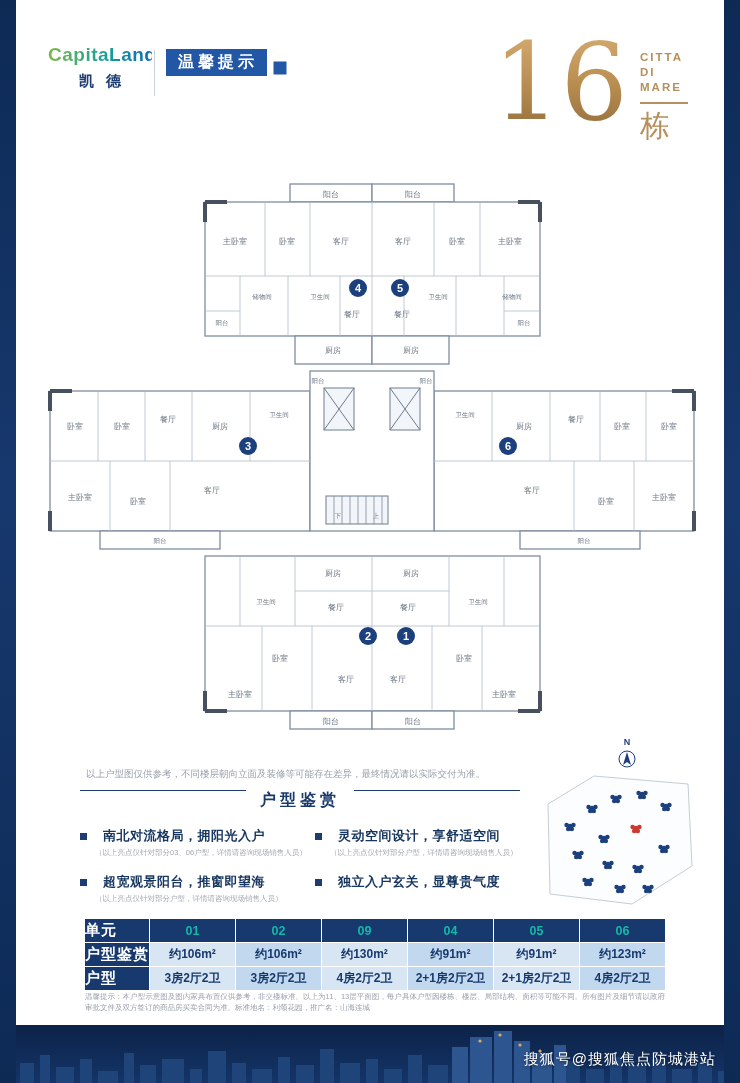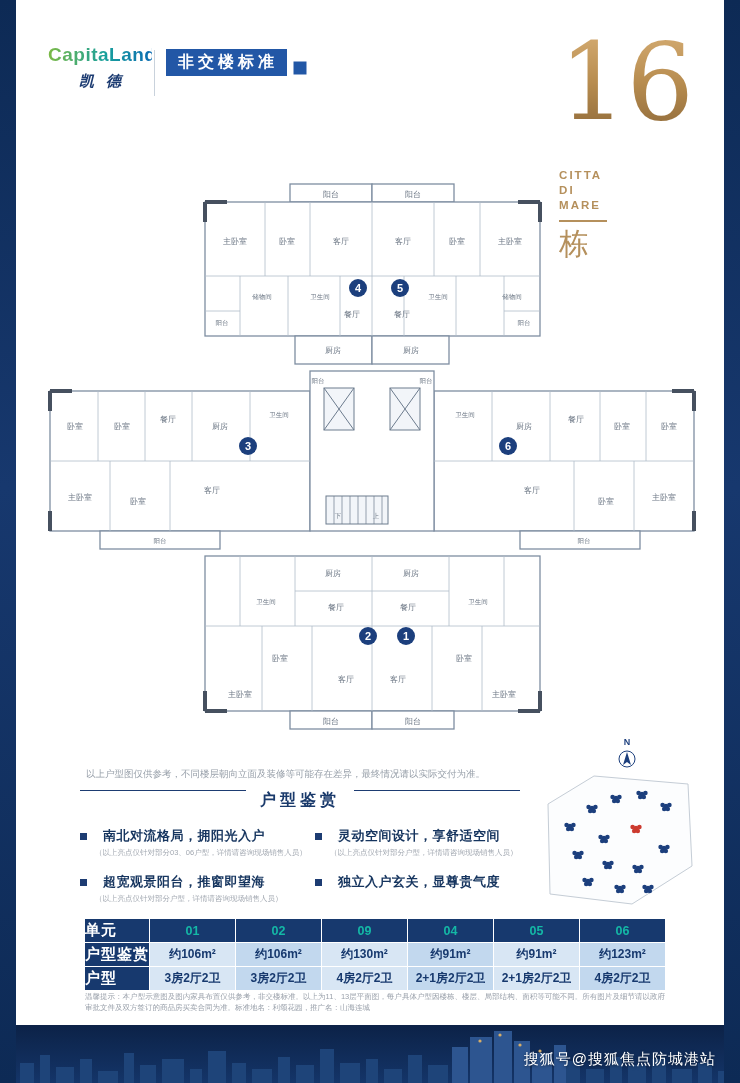--- a/index.html
+++ b/index.html
@@ -13,31 +13,31 @@
   .bottom-band { position:absolute; left:0; bottom:0; width:740px; height:58px; z-index:5; }
   .bottom-band svg { display:block; width:740px; height:58px; }
   .watermark { position:absolute; right:24px; bottom:14px; z-index:7; color:#ffffff;
     font-size:15px; letter-spacing:1px; text-shadow:0 1px 3px rgba(0,0,0,.55); }
 
   
   .cap-block { position:absolute; left:48px; top:44px; width:104px; text-align:center; }
   .cap-logo { font-size:19px; font-weight:bold; letter-spacing:.5px;
     background:linear-gradient(90deg,#7cb944 0%,#19a09c 55%,#0c6cb3 100%);
     -webkit-background-clip:text; background-clip:text; color:transparent; }
-  .cap-cn { margin-top:6px; color:#1d3c72; font-size:15px; font-weight:bold; letter-spacing:12px; padding-left:12px;font-style:italic; }
+  .cap-cn { margin-top:6px; color:#1d3c72; font-size:15px; font-weight:bold; letter-spacing:12px; padding-left:12px; }
   .logo-divider { position:absolute; left:154px; top:50px; width:1px; height:46px; background:#c9d2dc; }
   .proj-block { position:absolute; left:166px; top:45px; }
   .proj-latin { font-family:"DejaVu Serif","Liberation Serif",serif; font-style:italic; font-weight:bold;
     color:#2257a6; font-size:21px; }
   .proj-row { display:flex; align-items:flex-end; margin-top:4px; }
   .proj-cn { background:#2257a6; color:#fff; font-weight:bold; font-size:16px; letter-spacing:4px; padding:3px 9px 3px 12px; }
   .seal { width:16px; height:16px; background:#2257a6; margin-left:5px; box-shadow:inset 0 0 0 1.5px #fff, inset 0 0 0 3px #2257a6; }
 
   
-  .bldg-block { position:absolute; top:30px; right:46px; display:flex; gap:12px;flex-direction:column; }
+  .bldg-block { position:absolute; top:30px; right:46px; display:flex; gap:12px; }
   .bldg-num { font-family:"DejaVu Serif","Liberation Serif",serif; font-size:106px; line-height:1;
     background:linear-gradient(180deg,#d5ac72 0%,#b78c4f 50%,#8e6939 100%);
     -webkit-background-clip:text; background-clip:text; color:transparent; }
   .bldg-col { padding-top:20px; width:54px; }
   .citta-line { display:block; color:#b5905c; font-size:11.5px; font-weight:bold; letter-spacing:2px; line-height:1.3; }
   .gold-rule { width:48px; height:2px; background:#b5905c; margin:7px 0 5px 0; }
   .bldg-dong { color:#b5905c; font-size:30px; line-height:1.1; }
 
   
   .floorplan { position:absolute; left:40px; top:166px; }
@@ -85,21 +85,21 @@
   <div class="frame-side frame-left"></div>
   <div class="frame-side frame-right"></div>
 
   <div class="cap-block">
     <div class="cap-logo">CapitaLand</div>
     <div class="cap-cn">凯德</div>
   </div>
   <div class="logo-divider"></div>
   <div class="proj-block">
     <div class="proj-row">
-      <div class="proj-cn">非交楼标准</div>
+      <div class="proj-cn">温馨提示</div>
       <div class="seal"></div>
     </div>
   </div>
 
   <div class="bldg-block">
     <div class="bldg-num">16</div>
     <div class="bldg-col">
       <span class="citta-line">CITTA</span>
       <span class="citta-line">DI</span>
       <span class="citta-line">MARE</span>

